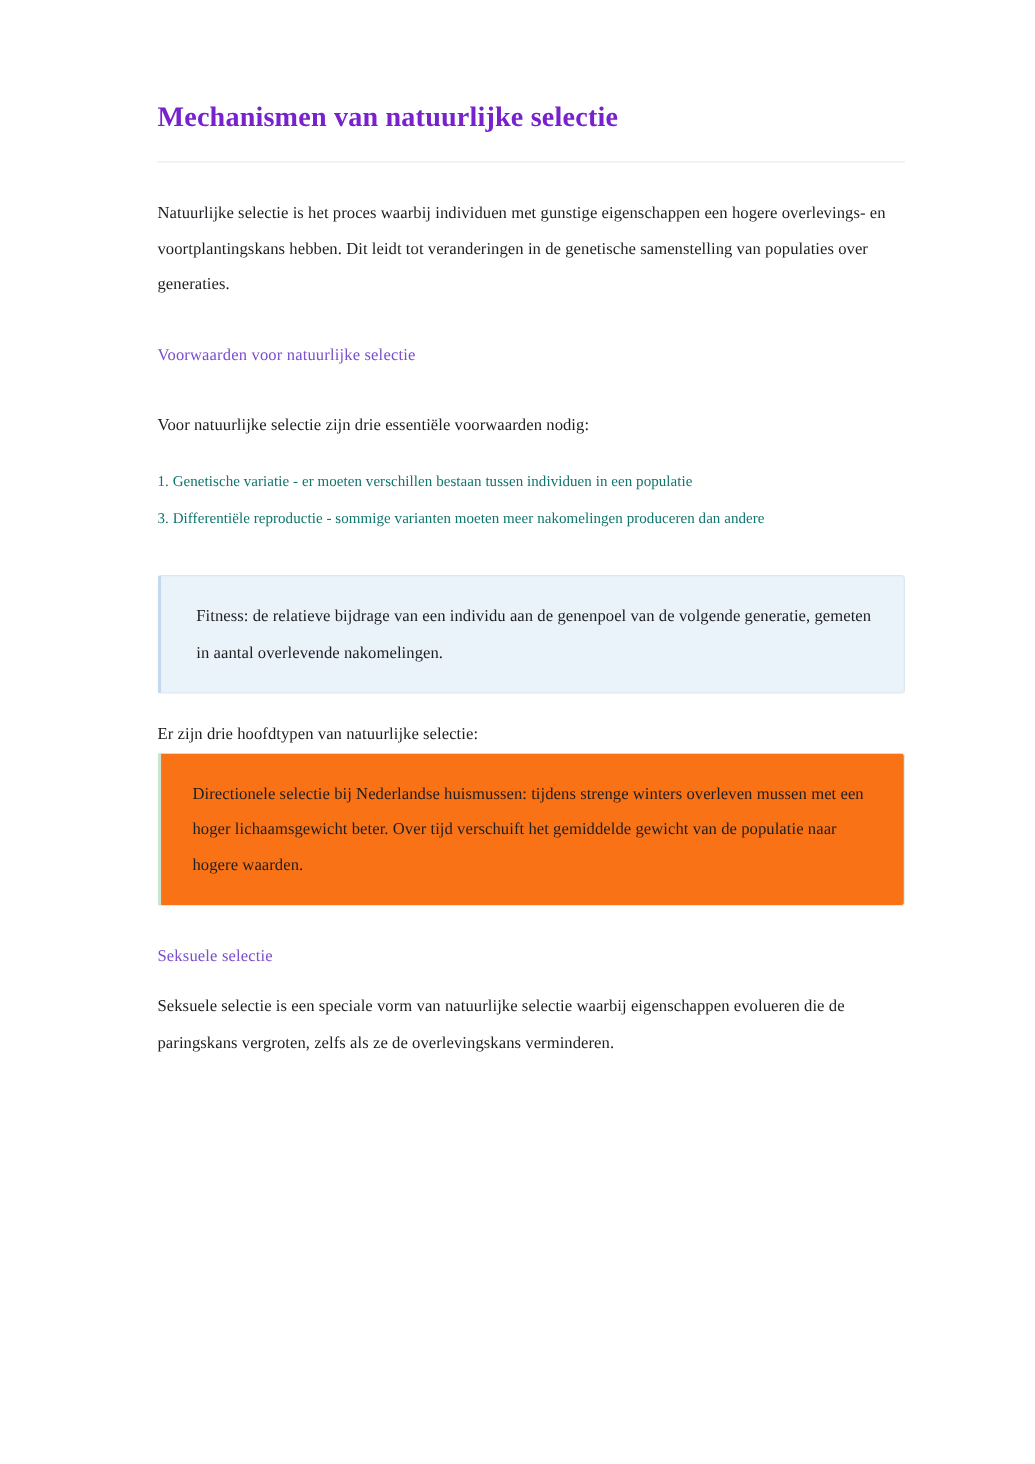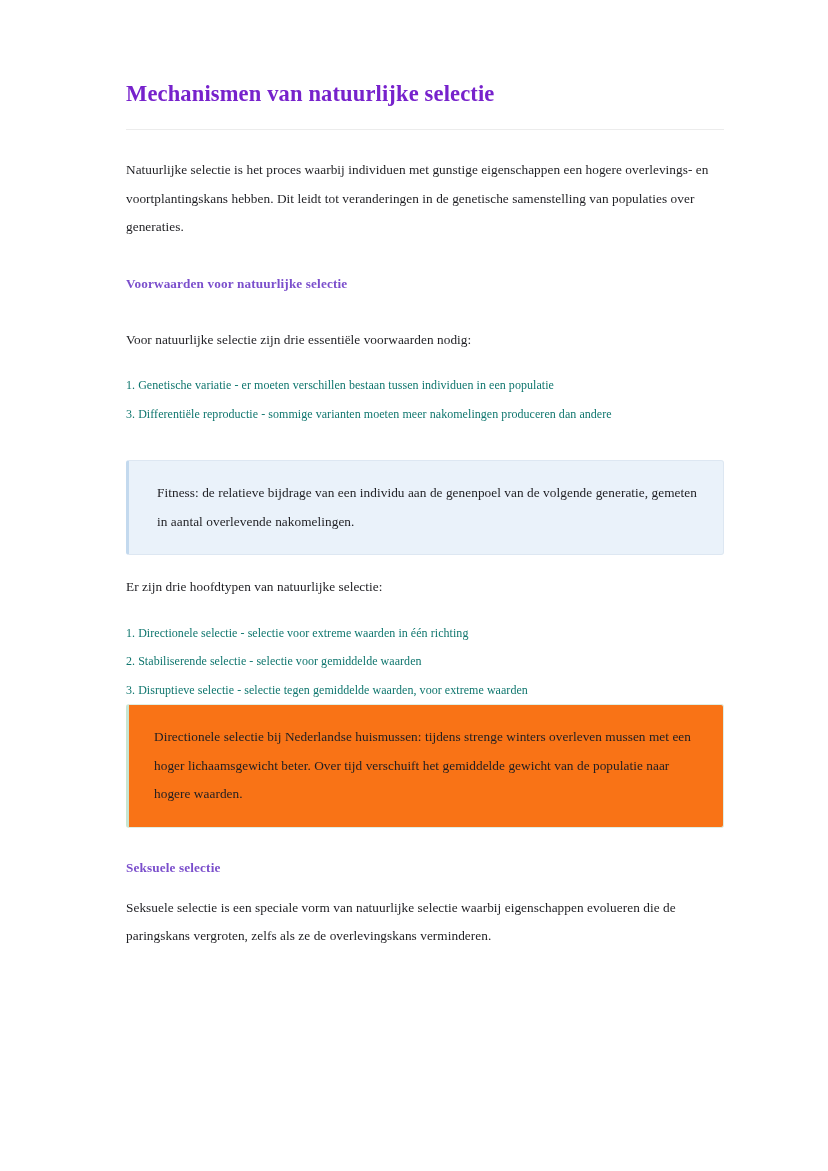--- a/index.html
+++ b/index.html
@@ -40,21 +40,21 @@
     margin-top: 21px;
     height: 1px;
     width: 598px;
     background: #ececec;
   }
 
   
   .section-heading {
     margin: 0;
     font-size: 13.2px;
-    font-weight: 700;
+    font-weight: 400;
     line-height: 1.3;
     color: #7b4fcc;
     letter-spacing: 0.15px;
   }
 
   .h-voorwaarden { margin-top: 33px; }
   .h-soorten     { margin-top: 31px; }
   .h-seksuele    { margin-top: 31px; }
 
   
@@ -140,25 +140,20 @@
     <li>3. Differentiële reproductie - sommige varianten moeten meer nakomelingen produceren dan andere</li>
   </ul>
 
   <div class="callout callout-blue">
     <p>Fitness: de relatieve bijdrage van een individu aan de genenpoel van de volgende generatie, gemeten in aantal overlevende nakomelingen.</p>
   </div>
 
 
   <p class="para p-soorten">Er zijn drie hoofdtypen van natuurlijke selectie:</p>
 
-  <ul class="num-list num-list-2">
-    <li>1. Directionele selectie - selectie voor extreme waarden in één richting</li>
-    <li>2. Stabiliserende selectie - selectie voor gemiddelde waarden</li>
-    <li>3. Disruptieve selectie - selectie tegen gemiddelde waarden, voor extreme waarden</li>
-  </ul>
 
   <div class="callout callout-green">
     <p>Directionele selectie bij Nederlandse huismussen: tijdens strenge winters overleven mussen met een hoger lichaamsgewicht beter. Over tijd verschuift het gemiddelde gewicht van de populatie naar hogere waarden.</p>
   </div>
 
   <h2 class="section-heading h-seksuele">Seksuele selectie</h2>
 
   <p class="para p-seksuele">Seksuele selectie is een speciale vorm van natuurlijke selectie waarbij eigenschappen evolueren die de paringskans vergroten, zelfs als ze de overlevingskans verminderen.</p>
 
 </div>

